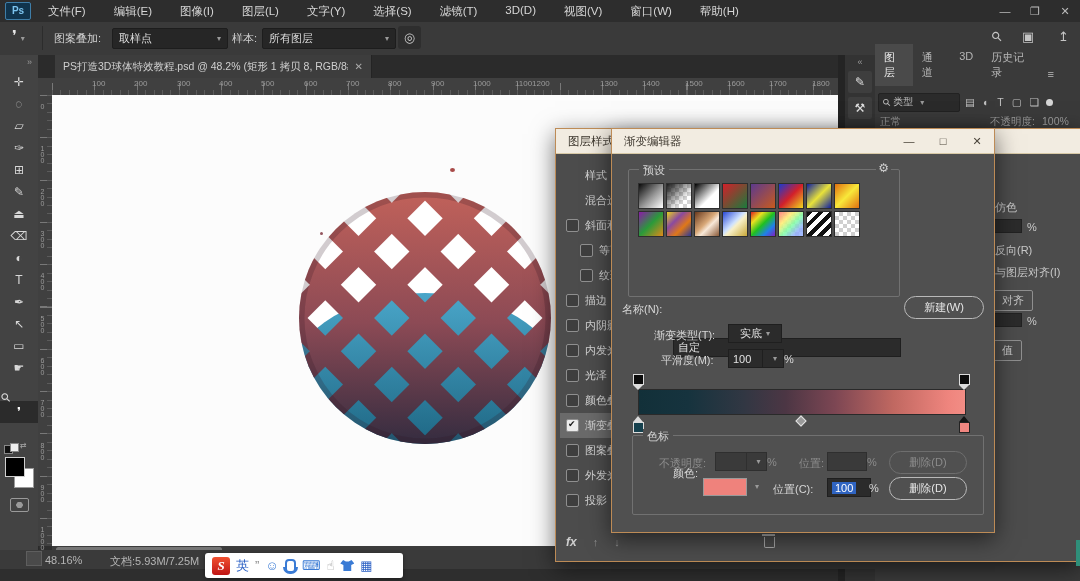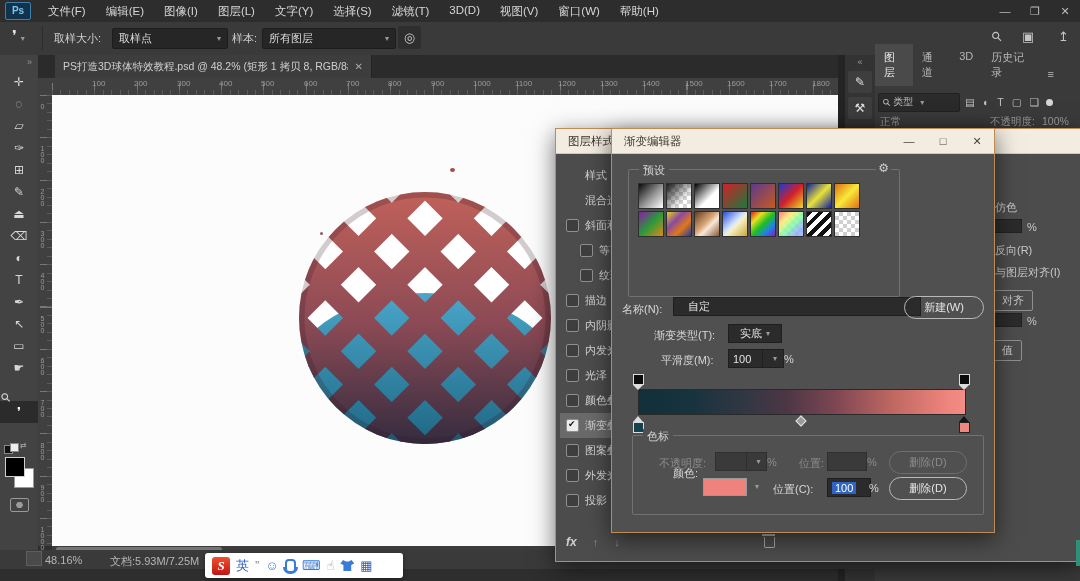--- a/index.html
+++ b/index.html
@@ -2,21 +2,21 @@
 <html><head>
 <meta charset="utf-8">
 <style>
   html,body{margin:0;padding:0;background:#222;}
   #app{position:relative;width:1080px;height:581px;overflow:hidden;background:#2e2e2e;
        font-family:"Liberation Sans","DejaVu Sans",sans-serif;color:#ddd;font-size:11px;
        -webkit-font-smoothing:antialiased;}
   
   .menubar{position:absolute;left:0;top:0;width:1080px;height:22px;background:#2d2d2d;display:flex;align-items:center;border-bottom:1px solid #232323;}
   .pslogo{width:24px;height:16px;margin:0 8px 0 5px;background:#10344d;border:1px solid #3f7ea8;border-radius:2px;color:#7cc4ef;font-size:10px;font-weight:bold;text-align:center;line-height:15px;}
-  .menu-items{display:flex;gap:2px;}
+  .menu-items{display:flex;gap:10px;}
   .menu-item{padding:3px 9px;color:#d6d6d6;font-size:11.5px;cursor:default;}
   .winctrls{margin-left:auto;display:flex;}
   .wctl{width:30px;text-align:center;color:#bbb;font-size:11px;line-height:20px;}
   
   .optionsbar{position:absolute;left:0;top:22px;width:1080px;height:33px;background:#3a3a3a;border-bottom:1px solid #262626;}
   .opt-tool{position:absolute;left:12px;top:5px;color:#e5e5e5;font-size:15px;}
   .dd-arrow{color:#9a9a9a;font-size:8px;margin-left:4px;}
   .opt-sep{position:absolute;top:4px;width:1px;height:24px;background:#2c2c2c;}
   .opt-label{position:absolute;top:9px;color:#cfcfcf;}
   .opt-box{position:absolute;top:6px;height:19px;background:#262626;border:1px solid #1d1d1d;border-radius:2px;color:#ddd;display:flex;align-items:center;padding:0 6px;justify-content:space-between;}
@@ -93,21 +93,21 @@
   
   .ge-dialog{left:611px;top:128px;width:382px;height:403px;background:#505050;z-index:20;}
   .groupbox{position:absolute;border:1px solid #717171;border-radius:2px;}
   .gb-label{position:absolute;top:-7px;left:10px;background:#505050;padding:0 4px;color:#d6d6d6;font-size:11px;}
   .gear{position:absolute;right:8px;top:-9px;background:#505050;color:#cfcfcf;font-size:12px;padding:0 2px;}
   .preset-grid{position:absolute;left:26px;top:54px;width:226px;display:flex;flex-wrap:wrap;gap:2px;}
   .swatch{width:26px;height:26px;border:1px solid #2e2e2e;box-sizing:border-box;}
   .ge-btncol{position:absolute;left:292px;top:40px;width:78px;}
   .ge-btn{height:21px;border:1px solid #b9b9b9;border-radius:12px;color:#e6e6e6;text-align:center;line-height:21px;margin-bottom:9px;font-size:11px;background:transparent;}
   .ge-label{position:absolute;color:#d6d6d6;font-size:11px;}
-  .ge-input{position:absolute;background:#2b2b2b;border:1px solid #1f1f1f;color:#e2e2e2;font-size:11px;padding:0 14px;height:17px;font-family:inherit;}
+  .ge-input{position:absolute;background:#2b2b2b;border:1px solid #1f1f1f;color:#e2e2e2;font-size:11px;padding:0 4px;height:17px;font-family:inherit;margin-top:41px;}
   .ge-fld{position:absolute;background:#2b2b2b;border:1px solid #1f1f1f;color:#e2e2e2;font-size:11px;height:17px;display:flex;align-items:center;padding:0 4px;}
   .selblue{background:#2f64c2;color:#fff;padding:0 3px;}
   .gradbar{position:absolute;left:26px;top:260px;width:326px;height:24px;border:1px solid #2a2a2a;}
   .ostop{position:absolute;width:11px;height:16px;}
   .ostop .sq{position:absolute;left:0;top:0;width:9px;height:9px;background:#0c0c0c;border:1px solid #dcdcdc;}
   .ostop .tri{position:absolute;left:0;top:11px;width:0;height:0;border:5.5px solid transparent;border-top:5px solid #dcdcdc;border-bottom:0;}
   .cstop{position:absolute;width:11px;height:17px;}
   .cstop .tri{position:absolute;left:0;top:0;width:0;height:0;border:5.5px solid transparent;border-bottom:6px solid #dcdcdc;border-top:0;}
   .cstop .sq{position:absolute;left:0;top:6px;width:9px;height:9px;border:1px solid #dcdcdc;}
   .cstop.sel .tri{border-bottom-color:#151515;}
@@ -158,21 +158,21 @@
 
     <span class="wctl">—</span>
         <span class="wctl">❐</span>
         <span class="wctl">✕</span>
       </div>
   </div>
 
   <div class="optionsbar">
     <span class="opt-tool"><span>❜</span><span class="dd-arrow">▾</span></span>
     <span class="opt-sep" style="left:42px"></span>
-    <span class="opt-label" style="left:54px">取样大小:</span>
+    <span class="opt-label" style="left:54px">图案叠加:</span>
     <div class="opt-box" style="left:112px;width:102px">
       <span>取样点</span>
         <span class="dd-arrow">▾</span>
     </div>
     <span class="opt-label" style="left:232px">样本:</span>
     <div class="opt-box" style="left:262px;width:120px">
       <span>所有图层</span>
         <span class="dd-arrow">▾</span>
     </div>
     <div class="opt-ring">◎</div>
@@ -243,21 +243,21 @@
       <span style="position: absolute; left: 82px;">200</span>
       <span style="position: absolute; left: 125px;">300</span>
       <span style="position: absolute; left: 167px;">400</span>
       <span style="position: absolute; left: 209px;">500</span>
       <span style="position: absolute; left: 252px;">600</span>
       <span style="position: absolute; left: 294px;">700</span>
       <span style="position: absolute; left: 336px;">800</span>
       <span style="position: absolute; left: 379px;">900</span>
       <span style="position: absolute; left: 421px;">1000</span>
       <span style="position: absolute; left: 463px;">1100</span>
-      <span style="position: absolute; left: 506px;">1200</span>
+      <span style="position: absolute; left: 480px;">1200</span>
       <span style="position: absolute; left: 548px;">1300</span>
       <span style="position: absolute; left: 590px;">1400</span>
       <span style="position: absolute; left: 633px;">1500</span>
       <span style="position: absolute; left: 675px;">1600</span>
       <span style="position: absolute; left: 717px;">1700</span>
       <span style="position: absolute; left: 760px;">1800</span>
     </div>
   <div class="vruler">
 
   <span style="position: absolute; top: 8px;">0</span>

